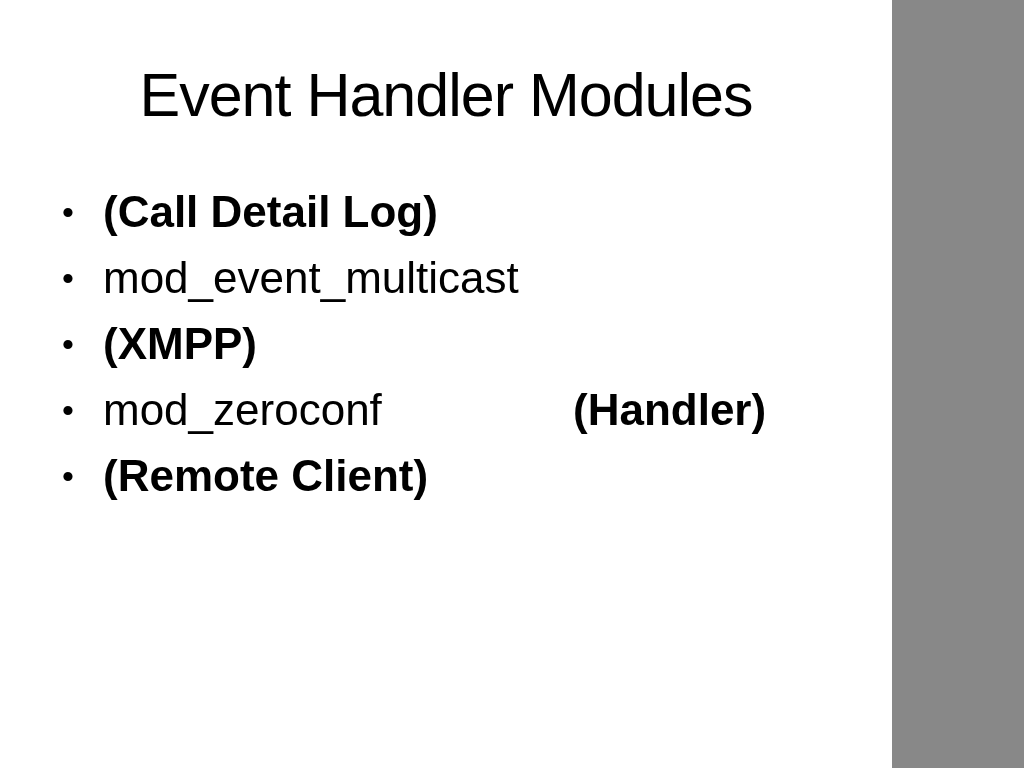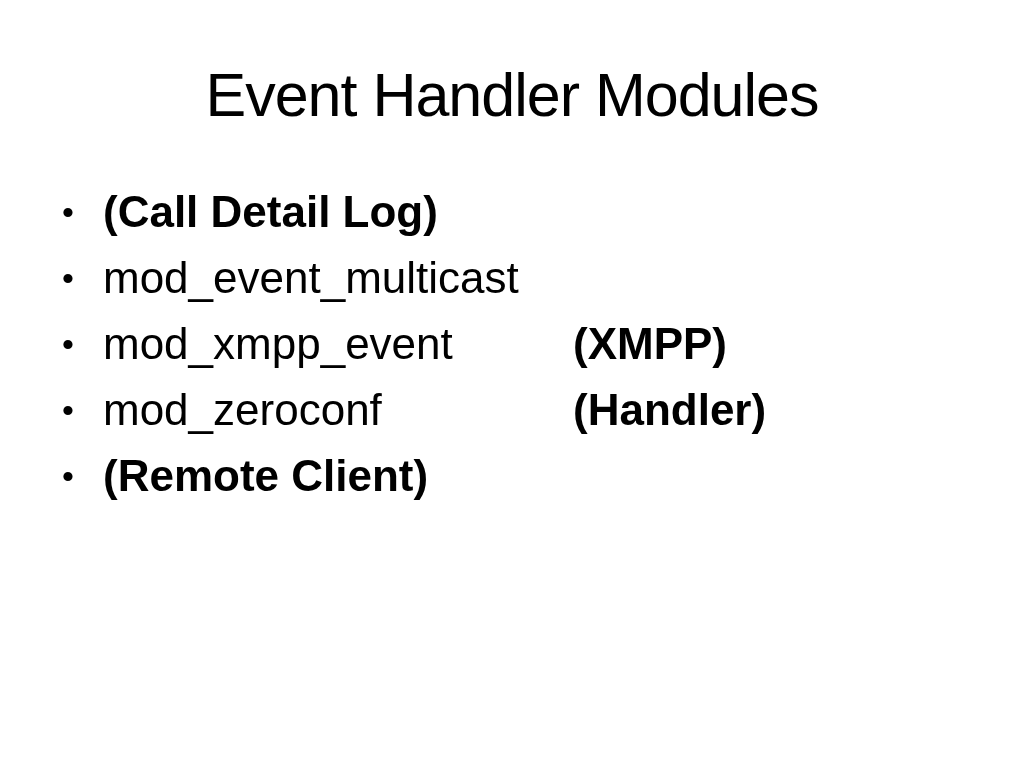--- a/index.html
+++ b/index.html
@@ -2,21 +2,21 @@
 <html><head>
 <meta charset="utf-8">
 <style>
   html, body {
     margin: 0;
     padding: 0;
     background: #888888;
   }
   .slide {
     position: relative;
-    width: 1024px;
+    width: 892px;
     height: 768px;
     background: #ffffff;
     color: #000000;
     font-family: "Liberation Sans", sans-serif;
     overflow: hidden;
   }
   .slide-title {
     position: absolute;
     top: 60px;
     left: 0;
@@ -72,21 +72,20 @@
       <span class="module-desc">(Call Detail Log)</span>
     </div>
 
     <div class="bullet-row">
       <span class="bullet-glyph">•</span>
       <span class="module-name">mod_event_multicast</span>
     </div>
 
     <div class="bullet-row">
       <span class="bullet-glyph">•</span>
-      <span class="module-name">mod_xmpp_event</span>
       <span class="module-desc">(XMPP)</span>
     </div>
 
     <div class="bullet-row">
       <span class="bullet-glyph">•</span>
       <span class="module-name">mod_zeroconf</span>
       <span class="module-desc">(Handler)</span>
     </div>
 
     <div class="bullet-row">

